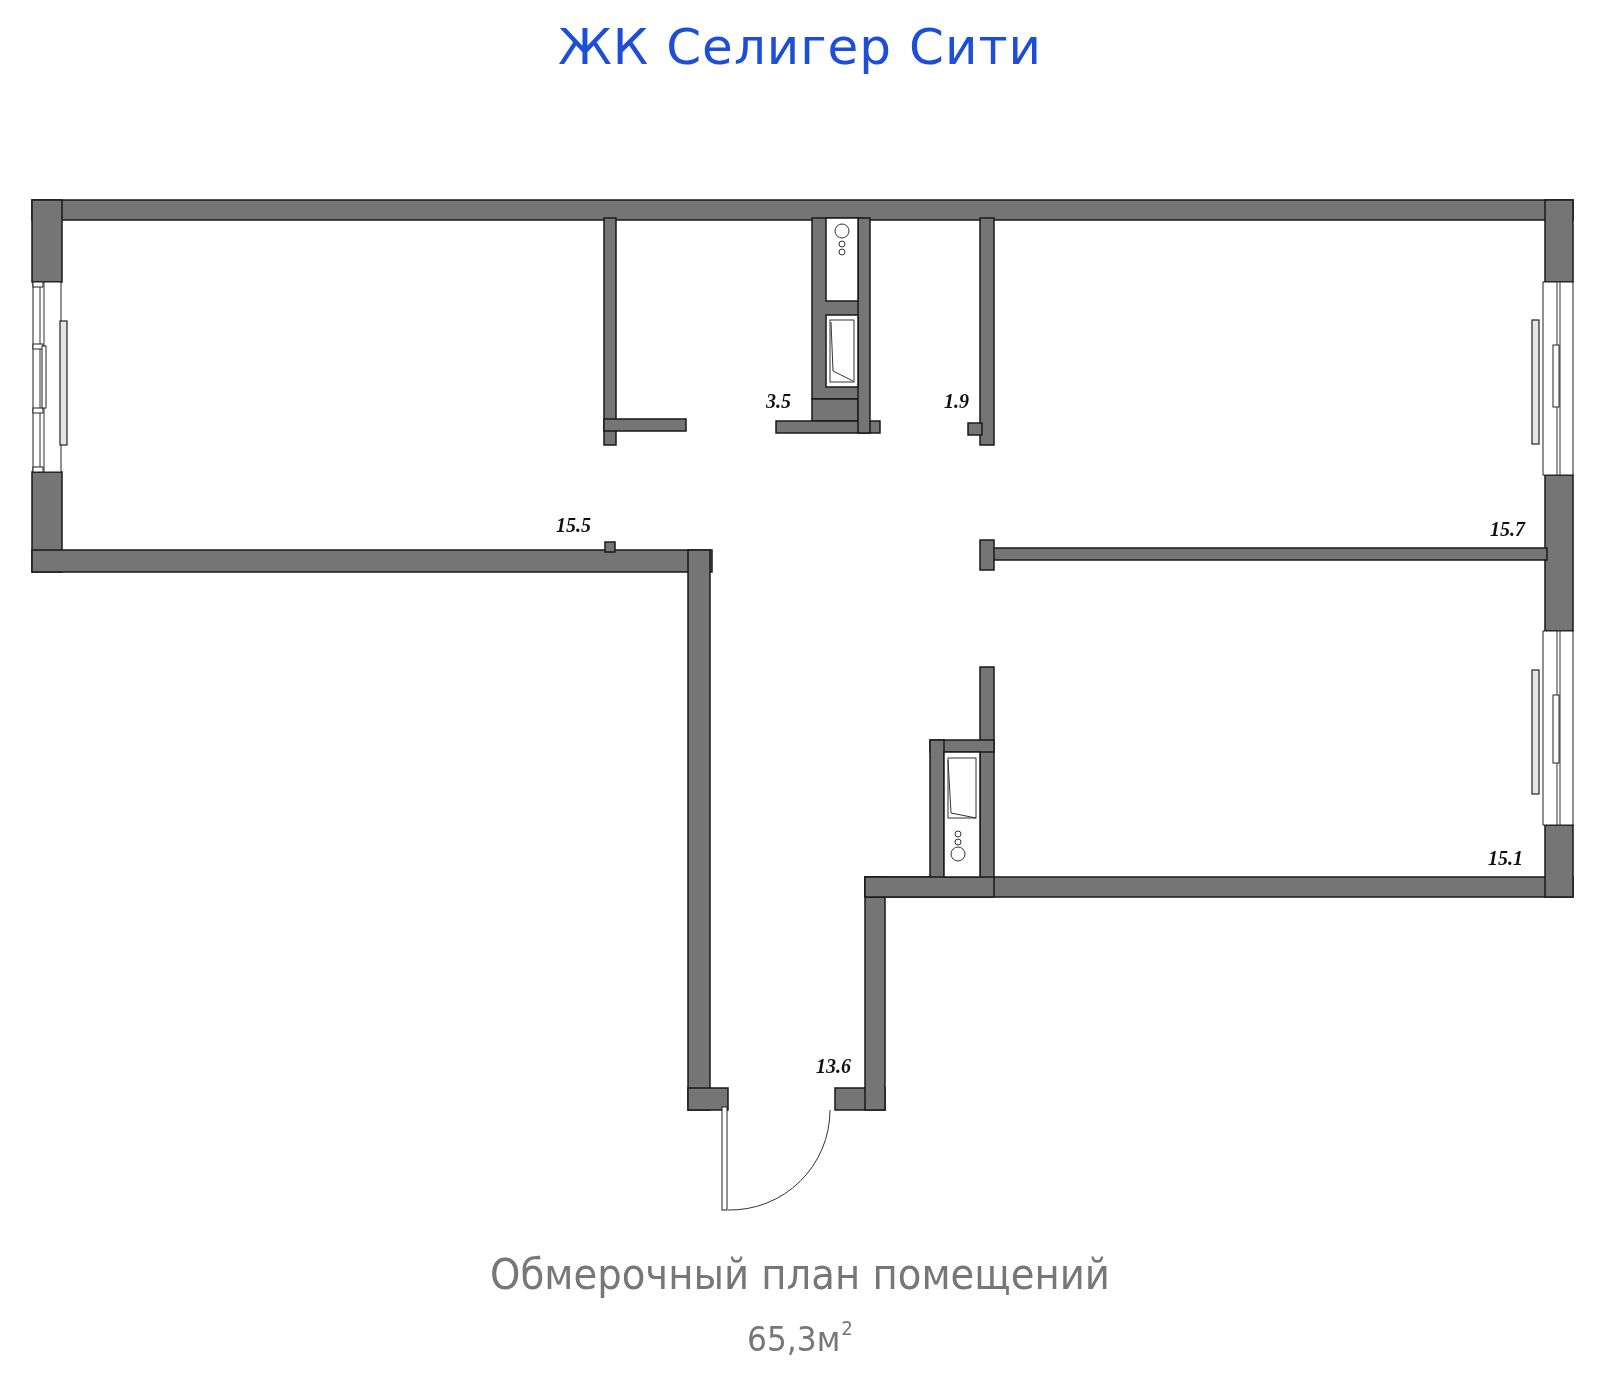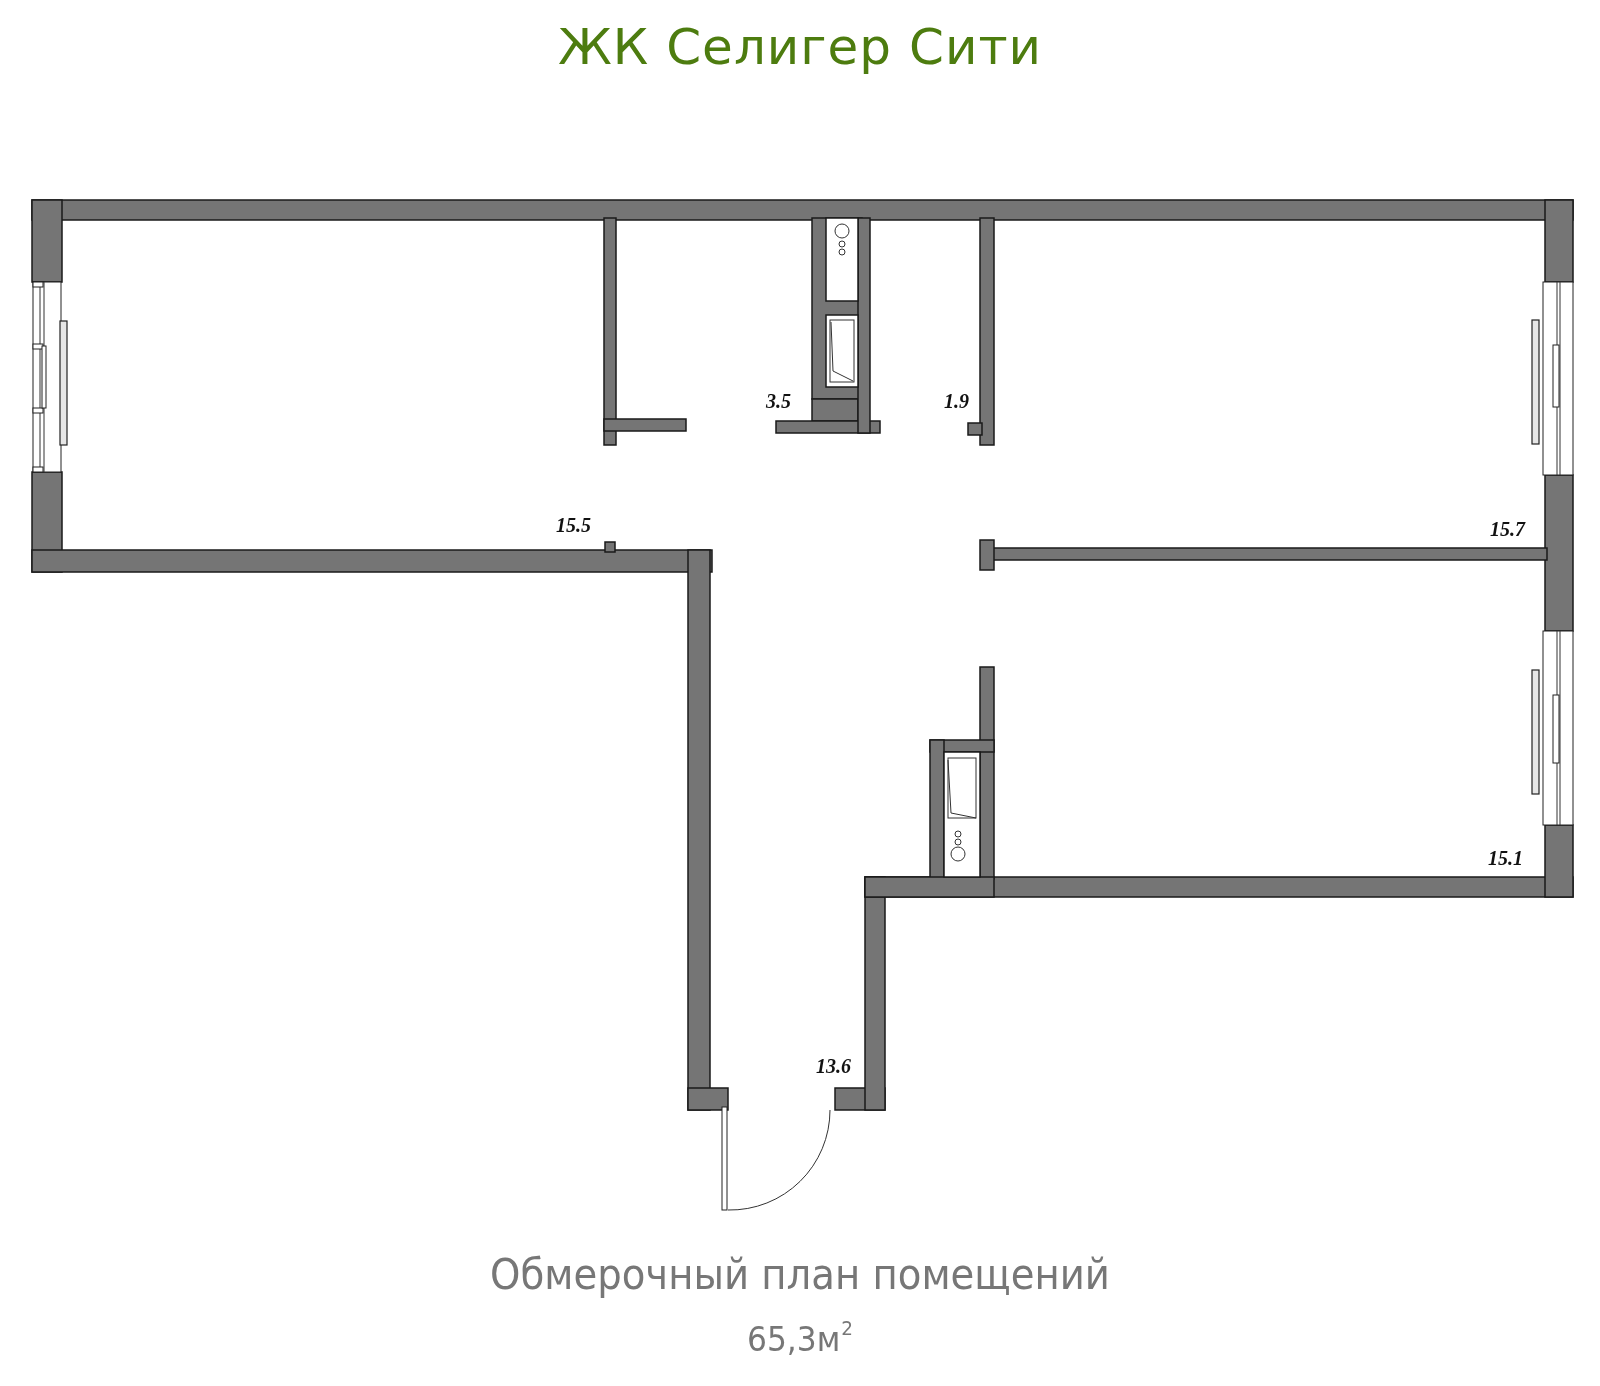--- a/index.html
+++ b/index.html
@@ -1,17 +1,17 @@
 <!DOCTYPE html>
 <html><head>
   <meta charset="utf-8">
   <style>
     html, body { margin: 0; padding: 0; background: #ffffff; }
     body { width: 1600px; height: 1386px; position: relative; overflow: hidden; font-family: "DejaVu Sans", sans-serif; }
-    .title { position: absolute; left: 0; width: 1600px; top: 18px; text-align: center; font-size: 50px; color: #4d7c0f; letter-spacing: 1px; }
+    .title { position: absolute; left: 0; width: 1600px; top: 18px; text-align: center; font-size: 50px; color: #1d4ed8; letter-spacing: 1px; }
     .subtitle { position: absolute; left: 0; width: 1600px; top: 1250px; text-align: center; font-size: 42px; color: #777777; font-family: "DejaVu Sans", sans-serif; transform: scaleX(0.92); }
     .area { position: absolute; left: 0; width: 1600px; top: 1316px; text-align: center; font-size: 34px; color: #777777; transform: scaleX(0.92); }
     .area sup { font-size: 20px; vertical-align: 16px; margin-left: 1px; }
     svg.plan { position: absolute; left: 0; top: 0; }
     .wall { fill: #757575; stroke: #1a1a1a; stroke-width: 1.5; }
     .fixture { fill: #ffffff; stroke: #1a1a1a; stroke-width: 1.5; }
     .thin { fill: none; stroke: #333; stroke-width: 1; }
     .radiator { fill: #e6e6e6; stroke: #222; stroke-width: 1.2; }
     .winframe { fill: #ffffff; stroke: #222; stroke-width: 1; }
     .room-label { font-family: "Liberation Serif", serif; font-style: italic; font-weight: bold; font-size: 20px; fill: #111; }

